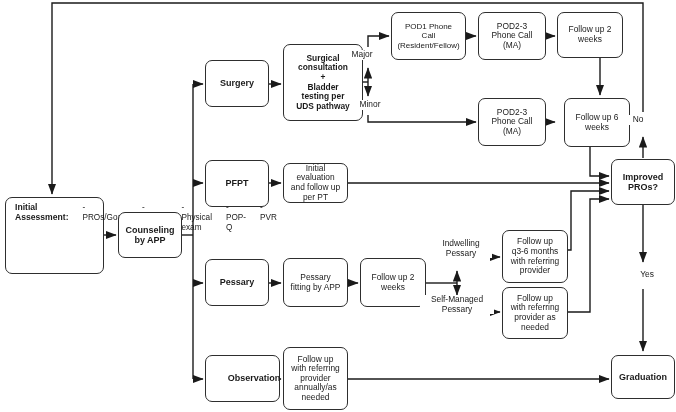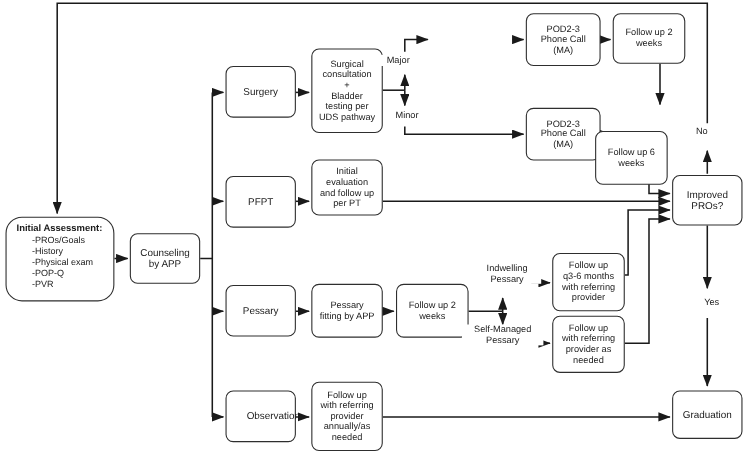--- a/index.html
+++ b/index.html
@@ -8,28 +8,28 @@
     font-family:"Liberation Sans", sans-serif;color:#1a1a1a;
   }
   #wires{position:absolute;left:0;top:0;width:676px;height:412px;}
   .node{
     position:absolute;box-sizing:border-box;background:#ffffff;
     border:1.6px solid #2e2e2e;border-radius:7px;
     display:flex;align-items:center;justify-content:center;
     text-align:center;font-size:8.4px;line-height:1.14;
     white-space:pre-line;padding:2px 3px;z-index:2;
   }
-  .node.bold{font-weight:normal;font-size:9px;}
+  .node.bold{font-weight:bold;font-size:9px;}
   .edge-label{
     position:absolute;z-index:3;background:#ffffff;font-size:8.4px;
     text-align:center;white-space:pre-line;line-height:1.15;padding:0 1px;
   }
   
-  #n-initial{justify-content:flex-start;align-items:flex-start;text-align:right;
-    flex-direction:column;padding:5px 4px 2px 9px;border-radius:15px;}
+  #n-initial{justify-content:flex-start;align-items:flex-start;text-align:left;
+    padding:5px 4px 2px 9px;}
   #n-initial .ia-title{font-weight:bold;font-size:8.6px;margin-bottom:1px;}
   #n-initial .ia-item{padding-left:14px;font-size:8.2px;line-height:1.22;}
 </style>
 </head>
 <body>
 
 <div id="stage">
 
   <svg id="wires" width="676" height="412" viewBox="0 0 676 412">
     <defs>
@@ -90,48 +90,51 @@
     <div class="ia-item">-Physical exam</div>
     <div class="ia-item">-POP-Q</div>
     <div class="ia-item">-PVR</div>
   </div>
 
   <div class="node bold" style="left:118px;top:212px;width:64px;height:46px;">Counseling
 by APP</div>
 
   <div class="node bold" style="left:205px;top:60px;width:64px;height:47px;">Surgery</div>
 
-  <div class="node" style="left:283px;top:44px;width:65px;height:77px;">Surgical
+  <div class="node" style="left:283px;top:44px;width:80px;height:77px;font-weight:bold;">Surgical
 consultation
 +
 Bladder
 testing per
 UDS pathway</div>
 
+  <div class="node" style="left:391px;top:12px;width:75px;height:48px;font-size:8px;">POD1 Phone
+Call
+(Resident/Fellow)</div>
 
   <div class="node" style="left:478px;top:12px;width:68px;height:48px;">POD2-3
 Phone Call
 (MA)</div>
 
   <div class="node" style="left:557px;top:12px;width:66px;height:46px;">Follow up 2
 weeks</div>
 
   <div class="node" style="left:478px;top:98px;width:68px;height:48px;">POD2-3
 Phone Call
 (MA)</div>
 
-  <div class="node" style="left:541px;top:98px;width:66px;height:49px;margin-top:21px;">Follow up 6
+  <div class="node" style="left:564px;top:98px;width:66px;height:49px;">Follow up 6
 weeks</div>
 
   <div class="node bold" style="left:611px;top:159px;width:64px;height:46px;">Improved
 PROs?</div>
 
   <div class="node bold" style="left:205px;top:160px;width:64px;height:47px;">PFPT</div>
 
-  <div class="node" style="left:283px;top:145px;width:65px;height:51px;">Initial
+  <div class="node" style="left:283px;top:163px;width:65px;height:40px;">Initial
 evaluation
 and follow up
 per PT</div>
 
   <div class="node bold" style="left:205px;top:259px;width:64px;height:47px;">Pessary</div>
 
   <div class="node" style="left:283px;top:258px;width:65px;height:49px;">Pessary
 fitting by APP</div>
 
   <div class="node" style="left:360px;top:258px;width:66px;height:49px;">Follow up 2
@@ -140,21 +143,21 @@
   <div class="node" style="left:502px;top:230px;width:66px;height:53px;">Follow up
 q3-6 months
 with referring
 provider</div>
 
   <div class="node" style="left:502px;top:287px;width:66px;height:52px;">Follow up
 with referring
 provider as
 needed</div>
 
-  <div class="node bold" style="left:205px;top:355px;width:64px;height:47px;padding-left:26px;">Observation</div>
+  <div class="node bold" style="left:205px;top:355px;width:75px;height:47px;padding-left:26px;">Observation</div>
 
   <div class="node" style="left:283px;top:347px;width:65px;height:63px;">Follow up
 with referring
 provider
 annually/as
 needed</div>
 
   <div class="node bold" style="left:611px;top:355px;width:64px;height:44px;">Graduation</div>
 
   <div class="edge-label" style="left:342px;top:50px;width:38px;">Major</div>

